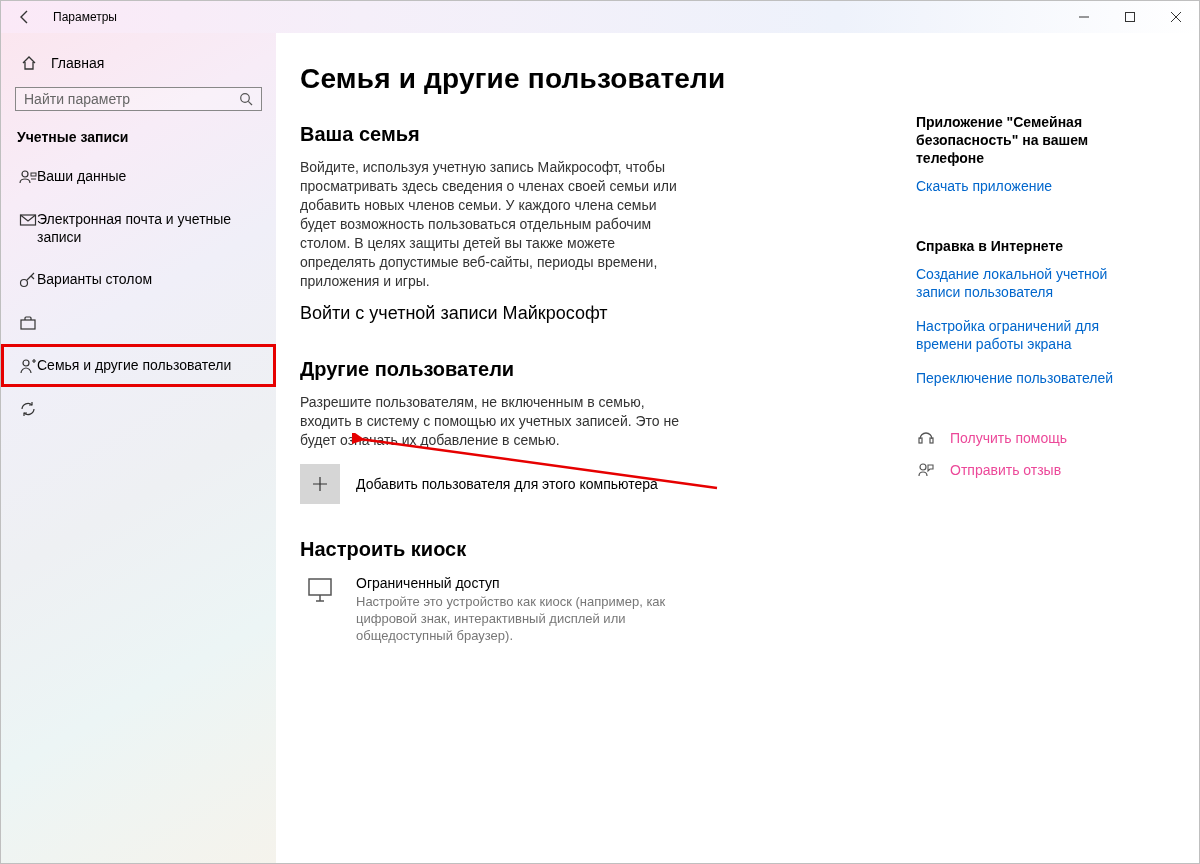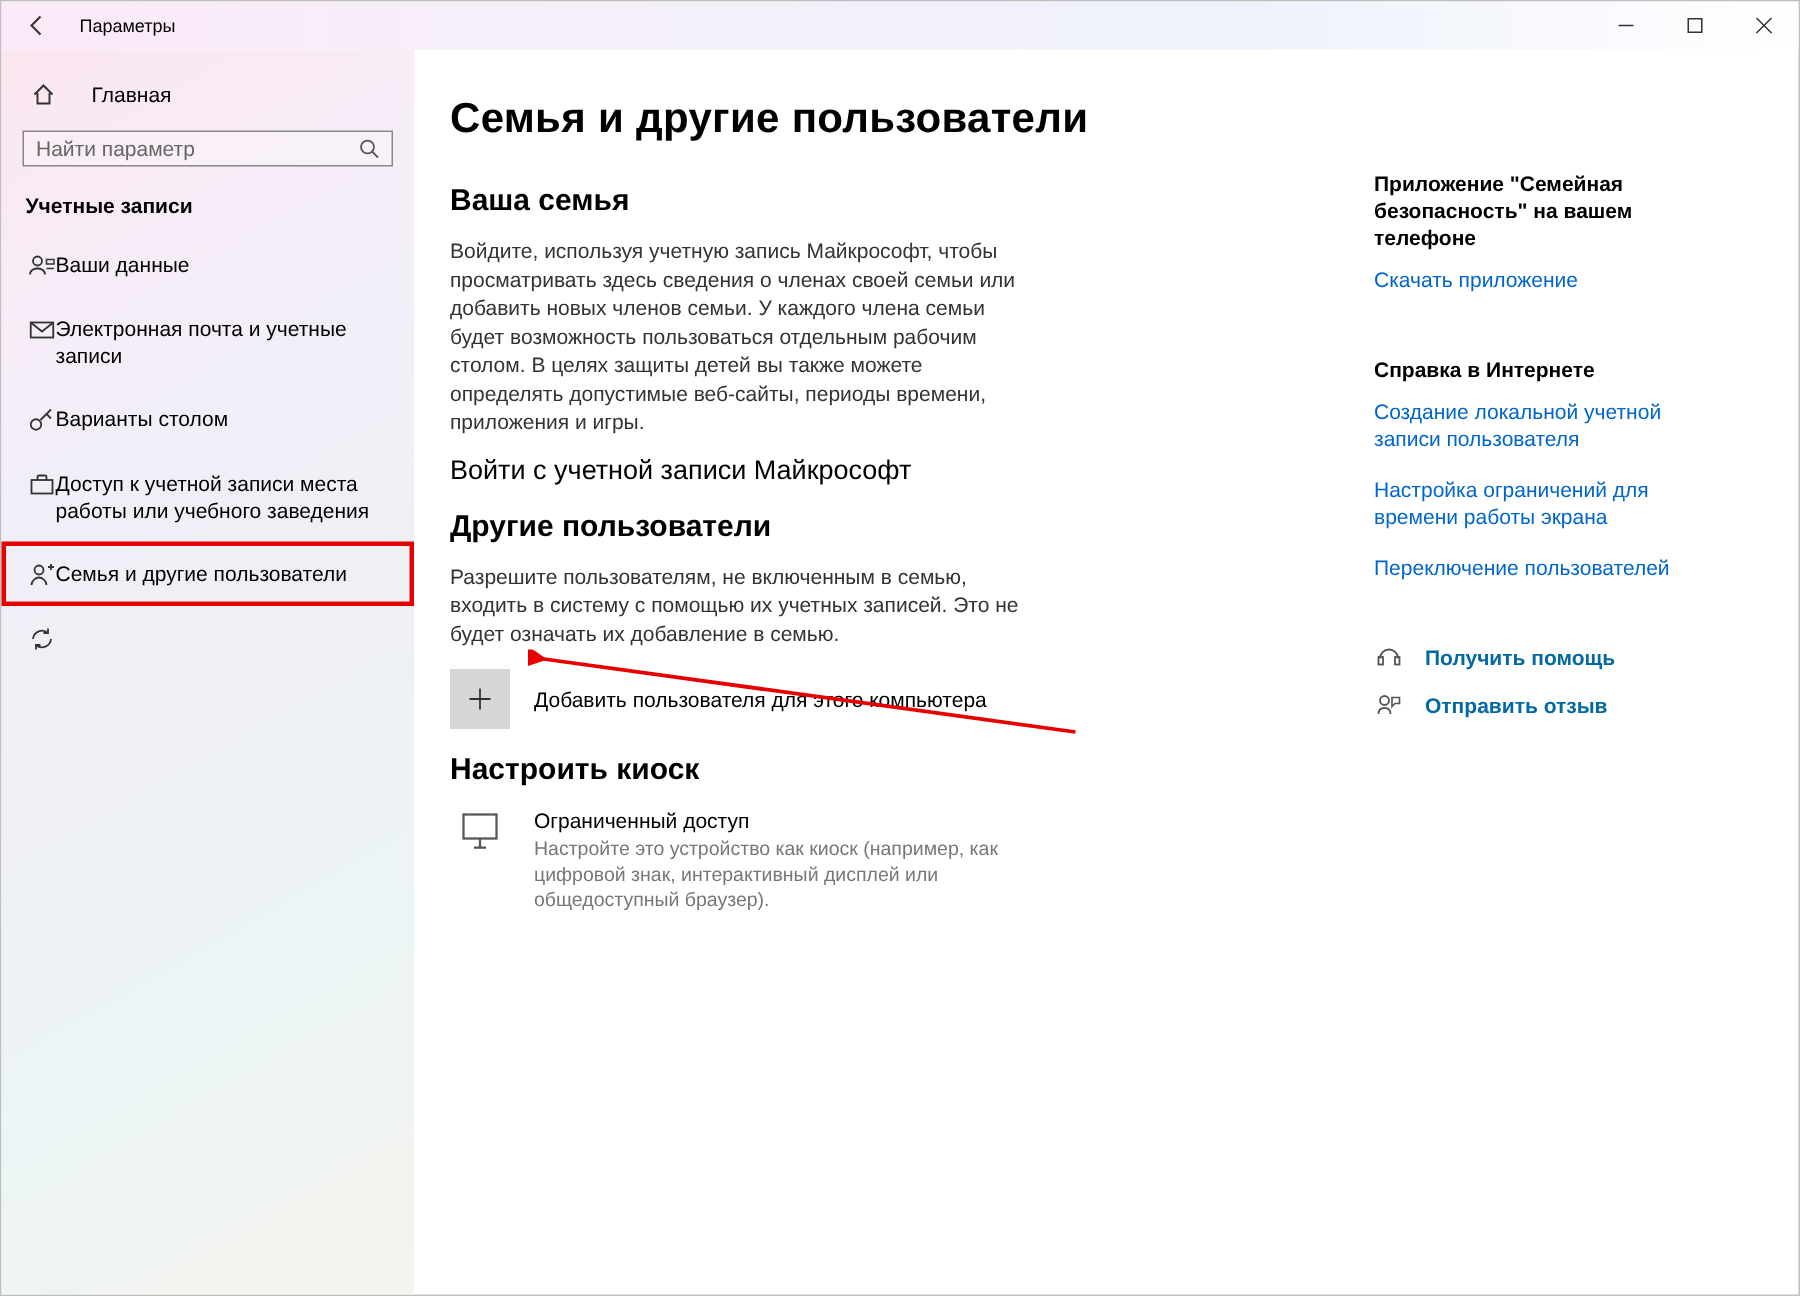--- a/index.html
+++ b/index.html
@@ -59,21 +59,21 @@
     width: 275px;
     flex: none;
     background: linear-gradient(150deg,
         #fbe6ef 0%, #f7ecf7 18%, #f0eff8 35%,
         #eef0f3 55%, #ecf5f5 75%, #f5f3ec 100%);
     padding-top: 18px;
     display: flex;
     flex-direction: column;
   }
   .home-row {
-    display:flex; align-items:flex-start; gap:24px;
+    display:flex; align-items:flex-start; gap:14px;
     padding: 4px 16px 16px 20px;
     font-size: 14px;
   }
   .search-wrap {
     margin: 0 14px 18px 14px;
     height: 24px;
     border: 1px solid #888;
     background: rgba(255,255,255,0.25);
     display:flex; align-items:center;
     padding: 0 8px;
@@ -123,21 +123,21 @@
   h1.page-title {
     font-size: 28px;
     font-weight: 600;
     margin-bottom: 28px;
     letter-spacing: 0.2px;
   }
   h2.section {
     font-size: 20px;
     font-weight: 600;
     margin-bottom: 12px;
-    margin-top: 16px;
+    margin-top: 34px;
   }
   h2.section:first-of-type { margin-top: 0; }
   p.body-text {
     color:#333;
     font-size: 14px;
     line-height: 19px;
     max-width: 390px;
     margin-bottom: 8px;
   }
   a.linklike {
@@ -196,21 +196,21 @@
     display:block;
     margin-bottom: 16px;
     line-height: 18px;
   }
   .right-col .spacer { height: 26px; }
   .support-row {
     display:flex; align-items:center; gap:14px;
     margin-bottom: 14px;
   }
   .support-row .sicn { width:20px; color:#555; display:flex; justify-content:center;}
-  .support-row a { color:#0369a1; font-size:14px; text-decoration:none;font-weight:bold; }
+  .support-row a { color:#ec4899; font-size:14px; text-decoration:none; }
 
   .annotation-arrow {
     position: absolute;
     left: 352px;
     top: 433px;
     pointer-events: none;
   }
 
   svg { display:block; }
 </style>
@@ -301,21 +301,20 @@
         <span class="nlabel">Варианты столом</span>
       </div>
 
       <div class="nav-item">
         <span class="nicon">
           <svg width="18" height="18" viewBox="0 0 18 18">
               <rect x="2" y="6" width="14" height="9" stroke="#333" fill="none" stroke-width="1.2"></rect>
               <path d="M6 6 V4 a1 1 0 0 1 1-1 h4 a1 1 0 0 1 1 1 V6" stroke="#333" fill="none" stroke-width="1.2"></path>
             </svg>
         </span>
-        <span class="nlabel">Доступ к учетной записи места работы или учебного заведения</span>
       </div>
 
       <div class="nav-item selected">
         <span class="nicon">
           <svg width="18" height="18" viewBox="0 0 18 18">
               <circle cx="7" cy="6" r="3" stroke="#333" fill="none" stroke-width="1.2"></circle>
               <path d="M2 16c0-3 3-5 5-5s5 2 5 5" stroke="#333" fill="none" stroke-width="1.2"></path>
               <path d="M13 4 h4 M15 2 v4" stroke="#333" stroke-width="1.2"></path>
             </svg>
         </span>

